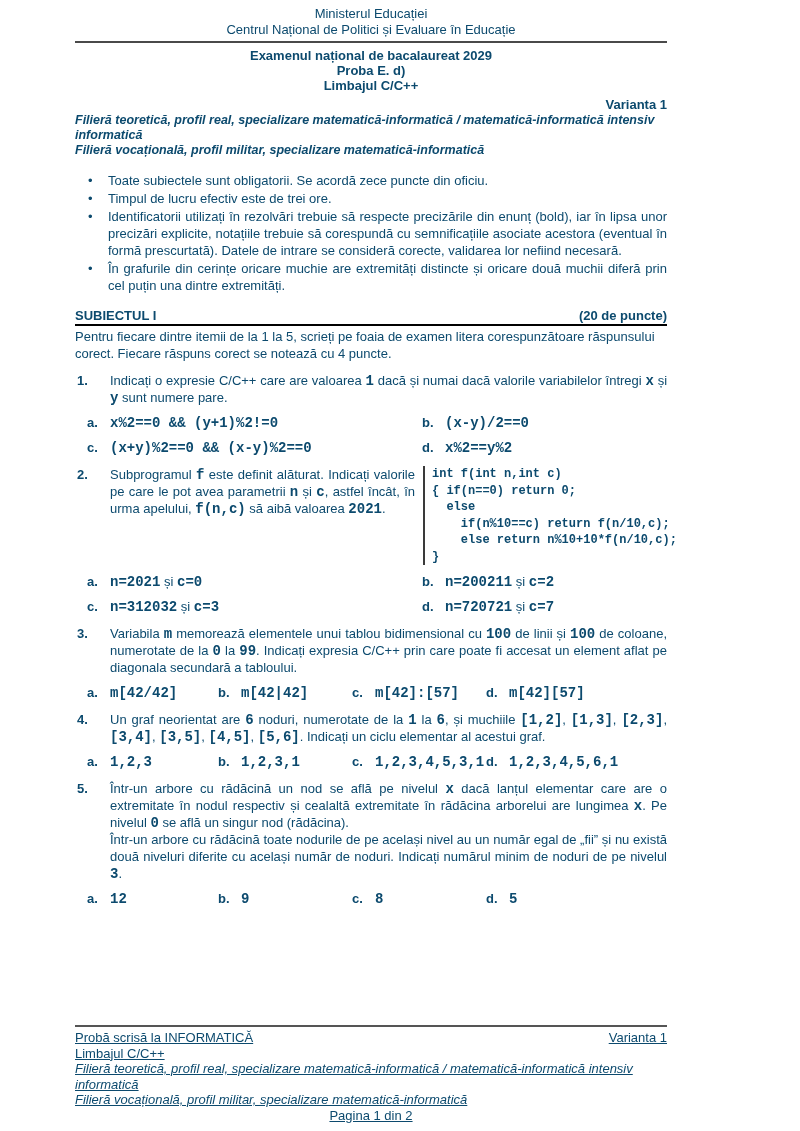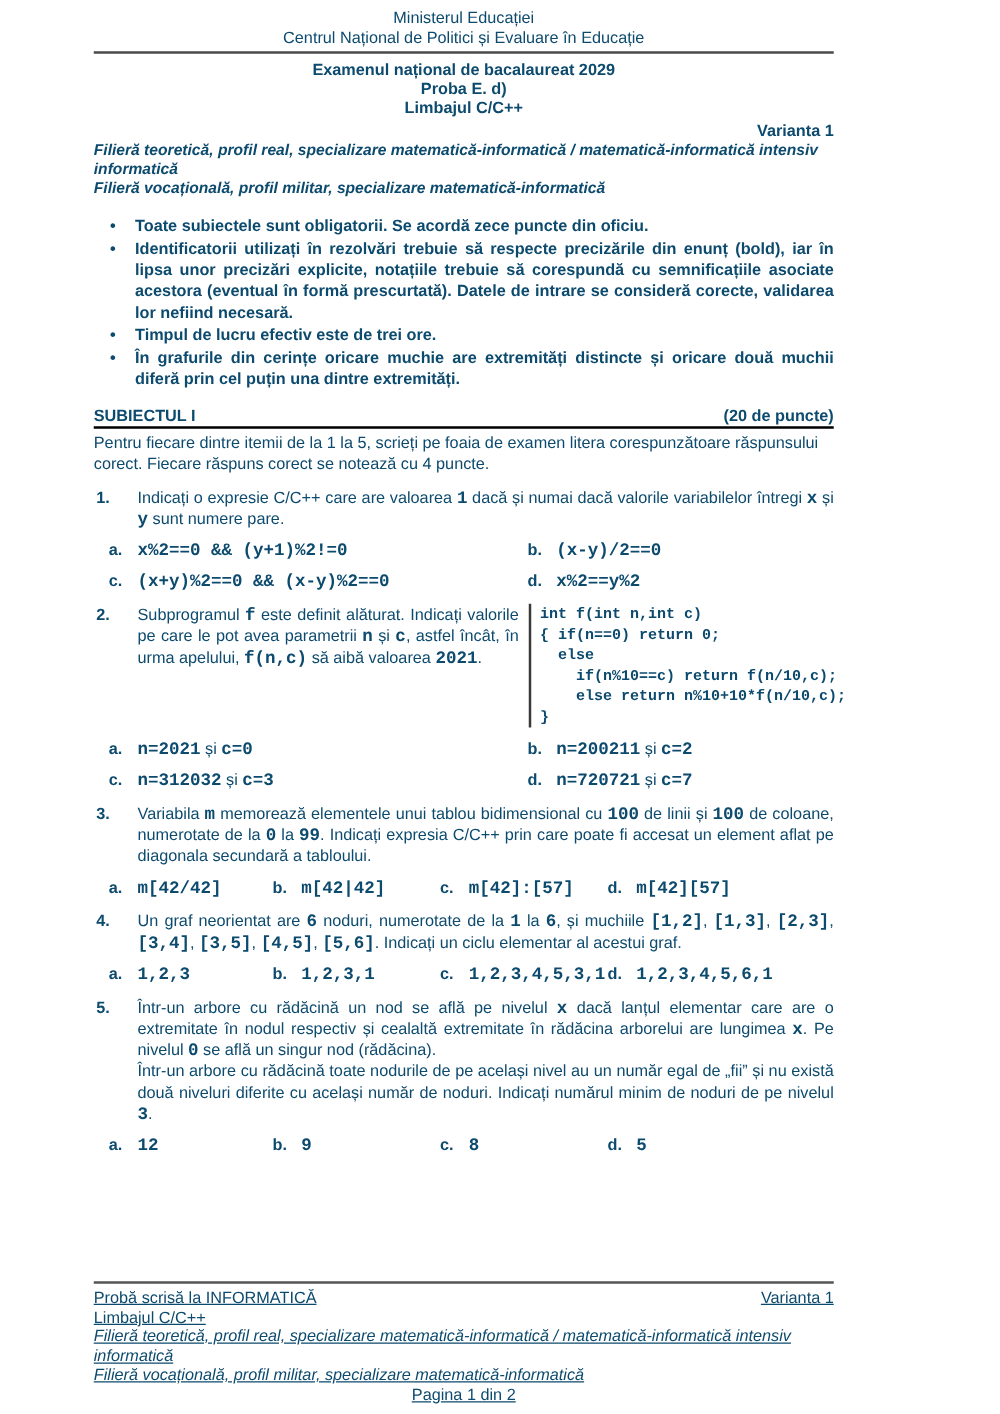--- a/index.html
+++ b/index.html
@@ -10,21 +10,21 @@
     display:flex; flex-direction:column; overflow:hidden;
     font-family:"Liberation Sans","DejaVu Sans",sans-serif;
     font-size:13px; line-height:17px;
   }
   .center { text-align:center; }
   .hdr-line { line-height:16px; }
   .hdr-rule { border-bottom:2px solid #4a4a4a; margin:3px 0 5px 0; }
   .title-block div { font-weight:bold; text-align:center; line-height:15px; }
   .variant { text-align:right; font-weight:bold; margin-top:3px; }
   .filiera { font-weight:bold; font-style:italic; font-size:12.5px; line-height:15px; }
-  ul.notes { list-style:none; margin:14px 0 0 0; padding:0; font-weight:bold; }
+  ul.notes { list-style:none; margin:14px 0 0 0; padding:0; font-weight:normal; }
   ul.notes li { position:relative; padding-left:33px; margin-bottom:1px; text-align:justify; }
   ul.notes li::before { content:"\2022"; position:absolute; left:13px; top:0; }
   .sec-row { display:flex; justify-content:space-between; font-weight:bold;
              border-bottom:2px solid #000000; margin-top:12px; }
   .intro { font-weight:normal; margin:2px 0 0 0; }
   .question { margin-top:10px; }
   .qrow { display:flex; }
   .qnum { width:35px; padding-left:2px; font-weight:bold; flex-shrink:0; }
   .qbody { flex:1; min-width:0; }
   .qpara { text-align:justify; }
@@ -60,22 +60,22 @@
     <div>Proba E. d)</div>
     <div>Limbajul C/C++</div>
   </div>
 
   <div class="variant">Varianta 1</div>
   <div class="filiera">Filieră teoretică, profil real, specializare matematică-informatică / matematică-informatică intensiv informatică</div>
   <div class="filiera">Filieră vocațională, profil militar, specializare matematică-informatică</div>
 
   <ul class="notes">
       <li>Toate subiectele sunt obligatorii. Se acordă zece puncte din oficiu.</li>
+      <li>Timpul de lucru efectiv este de trei ore.</li>
       <li>Identificatorii utilizați în rezolvări trebuie să respecte precizările din enunț (bold), iar în lipsa unor precizări explicite, notațiile trebuie să corespundă cu semnificațiile asociate acestora (eventual în formă prescurtată). Datele de intrare se consideră corecte, validarea lor nefiind necesară.</li>
-      <li>Timpul de lucru efectiv este de trei ore.</li>
       <li>În grafurile din cerințe oricare muchie are extremități distincte și oricare două muchii diferă prin cel puțin una dintre extremități.</li>
     </ul>
 
   <div class="sec-row">
     <span>SUBIECTUL I</span>
     <span>(20 de puncte)</span>
   </div>
   <p class="intro">Pentru fiecare dintre itemii de la 1 la 5, scrieți pe foaia de examen litera corespunzătoare răspunsului corect. Fiecare răspuns corect se notează cu 4 puncte.</p>
 
   <div>

